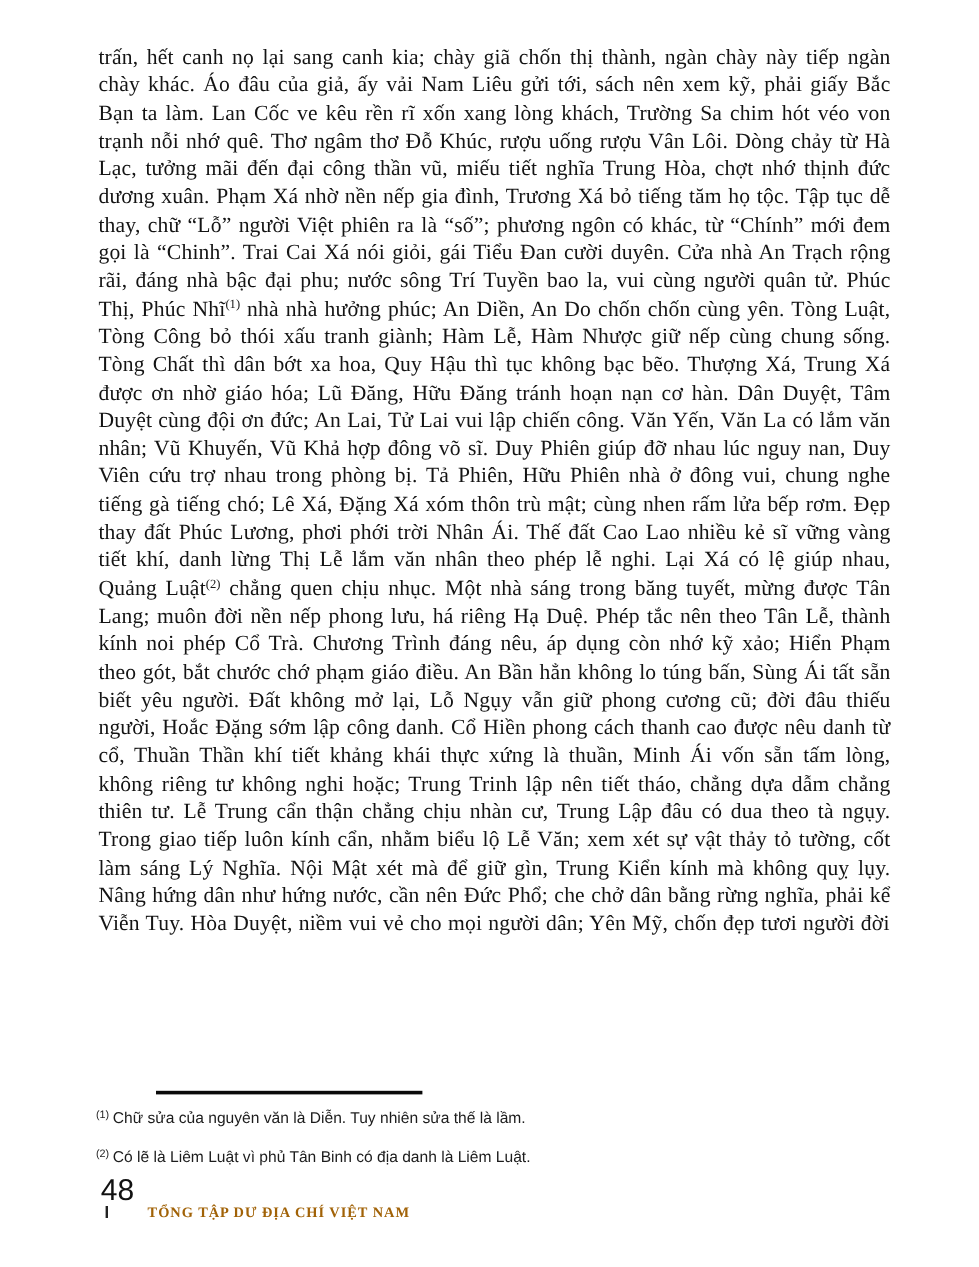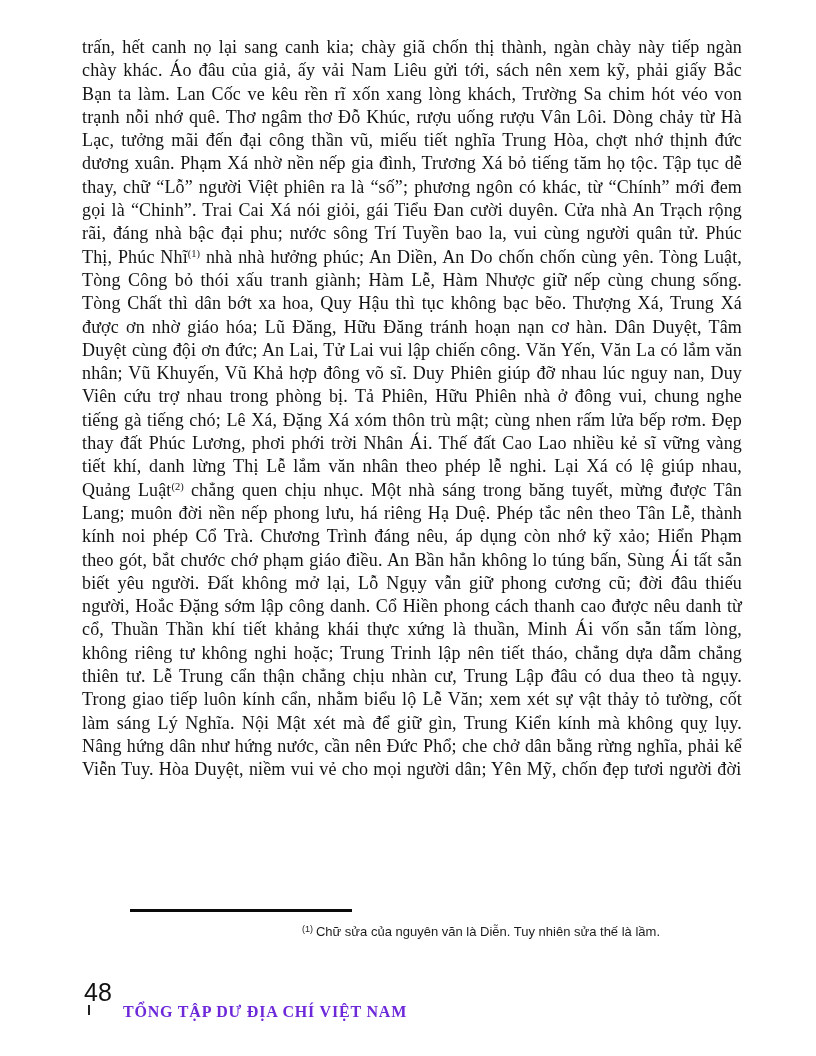--- a/index.html
+++ b/index.html
@@ -48,21 +48,20 @@
     left: 80px;
     top: 921px;
     width: 580px;
     font-family: "Liberation Sans", sans-serif;
     font-size: 13px;
     line-height: 16px;
     color: #1c1c1c;
   }
   .footnote {
     margin-bottom: 13px;
-    text-align: right;
   }
   .footnote sup {
     font-size: 9px;
     vertical-align: 4px;
     margin-right: 3px;
   }
   .footer {
     position: absolute;
     left: 84px;
     top: 982px;
@@ -82,42 +81,45 @@
   }
   .footer-tick {
     width: 2px;
     height: 10px;
     background: #222;
     margin: 2px 0 0 4px;
   }
   .book-title {
     margin-left: 33px;
     font-family: "Liberation Serif", serif;
-    font-size: 16px;
+    font-size: 12px;
     font-weight: bold;
     letter-spacing: 0.8px;
-    color: #6d28d9;
+    color: #a16207;
     white-space: nowrap;
   }
 </style>
 </head>
 <body>
 
 <div class="page">
 
   <div class="body-text">
     <span>trấn, hết canh nọ lại sang canh kia; chày giã chốn thị thành, ngàn chày này tiếp ngàn chày khác. Áo đâu của giả, ấy vải Nam Liêu gửi tới, sách nên xem kỹ, phải giấy Bắc Bạn ta làm. Lan Cốc ve kêu rền rĩ xốn xang lòng khách, Trường Sa chim hót véo von trạnh nỗi nhớ quê. Thơ ngâm thơ Đỗ Khúc, rượu uống rượu Vân Lôi. Dòng chảy từ Hà Lạc, tưởng mãi đến đại công thần vũ, miếu tiết nghĩa Trung Hòa, chợt nhớ thịnh đức dương xuân. Phạm Xá nhờ nền nếp gia đình, Trương Xá bỏ tiếng tăm họ tộc. Tập tục dễ thay, chữ “Lỗ” người Việt phiên ra là “số”; phương ngôn có khác, từ “Chính” mới đem gọi là “Chinh”. Trai Cai Xá nói giỏi, gái Tiểu Đan cười duyên. Cửa nhà An Trạch rộng rãi, đáng nhà bậc đại phu; nước sông Trí Tuyền bao la, vui cùng người quân tử. Phúc Thị, Phúc Nhĩ</span><sup>(1)</sup><span> nhà nhà hưởng phúc; An Diền, An Do chốn chốn cùng yên. Tòng Luật, Tòng Công bỏ thói xấu tranh giành; Hàm Lễ, Hàm Nhược giữ nếp cùng chung sống. Tòng Chất thì dân bớt xa hoa, Quy Hậu thì tục không bạc bẽo. Thượng Xá, Trung Xá được ơn nhờ giáo hóa; Lũ Đăng, Hữu Đăng tránh hoạn nạn cơ hàn. Dân Duyệt, Tâm Duyệt cùng đội ơn đức; An Lai, Tử Lai vui lập chiến công. Văn Yến, Văn La có lắm văn nhân; Vũ Khuyến, Vũ Khả hợp đông võ sĩ. Duy Phiên giúp đỡ nhau lúc nguy nan, Duy Viên cứu trợ nhau trong phòng bị. Tả Phiên, Hữu Phiên nhà ở đông vui, chung nghe tiếng gà tiếng chó; Lê Xá, Đặng Xá xóm thôn trù mật; cùng nhen rấm lửa bếp rơm. Đẹp thay đất Phúc Lương, phơi phới trời Nhân Ái. Thế đất Cao Lao nhiều kẻ sĩ vững vàng tiết khí, danh lừng Thị Lễ lắm văn nhân theo phép lễ nghi. Lại Xá có lệ giúp nhau, Quảng Luật</span><sup>(2)</sup><span> chẳng quen chịu nhục. Một nhà sáng trong băng tuyết, mừng được Tân Lang; muôn đời nền nếp phong lưu, há riêng Hạ Duệ. Phép tắc nên theo Tân Lễ, thành kính noi phép Cổ Trà. Chương Trình đáng nêu, áp dụng còn nhớ kỹ xảo; Hiển Phạm theo gót, bắt chước chớ phạm giáo điều. An Bần hẳn không lo túng bấn, Sùng Ái tất sẵn biết yêu người. Đất không mở lại, Lỗ Ngụy vẫn giữ phong cương cũ; đời đâu thiếu người, Hoắc Đặng sớm lập công danh. Cổ Hiền phong cách thanh cao được nêu danh từ cổ, Thuần Thần khí tiết khảng khái thực xứng là thuần, Minh Ái vốn sẵn tấm lòng, không riêng tư không nghi hoặc; Trung Trinh lập nên tiết tháo, chẳng dựa dẫm chẳng thiên tư. Lễ Trung cẩn thận chẳng chịu nhàn cư, Trung Lập đâu có dua theo tà ngụy. Trong giao tiếp luôn kính cẩn, nhằm biểu lộ Lễ Văn; xem xét sự vật thảy tỏ tường, cốt làm sáng Lý Nghĩa. Nội Mật xét mà để giữ gìn, Trung Kiển kính mà không quỵ lụy. Nâng hứng dân như hứng nước, cần nên Đức Phổ; che chở dân bằng rừng nghĩa, phải kể Viễn Tuy. Hòa Duyệt, niềm vui vẻ cho mọi người dân; Yên Mỹ, chốn đẹp tươi người đời</span>
   </div>
 
   <div class="footnote-rule"></div>
 
   <div class="footnotes">
     <div class="footnote">
       <sup>(1)</sup><span>Chữ sửa của nguyên văn là Diễn. Tuy nhiên sửa thế là lầm.</span>
     </div>
+    <div class="footnote">
+      <sup>(2)</sup><span>Có lẽ là Liêm Luật vì phủ Tân Binh có địa danh là Liêm Luật.</span>
+    </div>
   </div>
 
   <div class="footer">
     <div class="page-number">48</div>
     <div class="footer-row">
       <div class="footer-tick"></div>
       <div class="book-title">TỔNG TẬP DƯ ĐỊA CHÍ VIỆT NAM</div>
     </div>
   </div>
 

